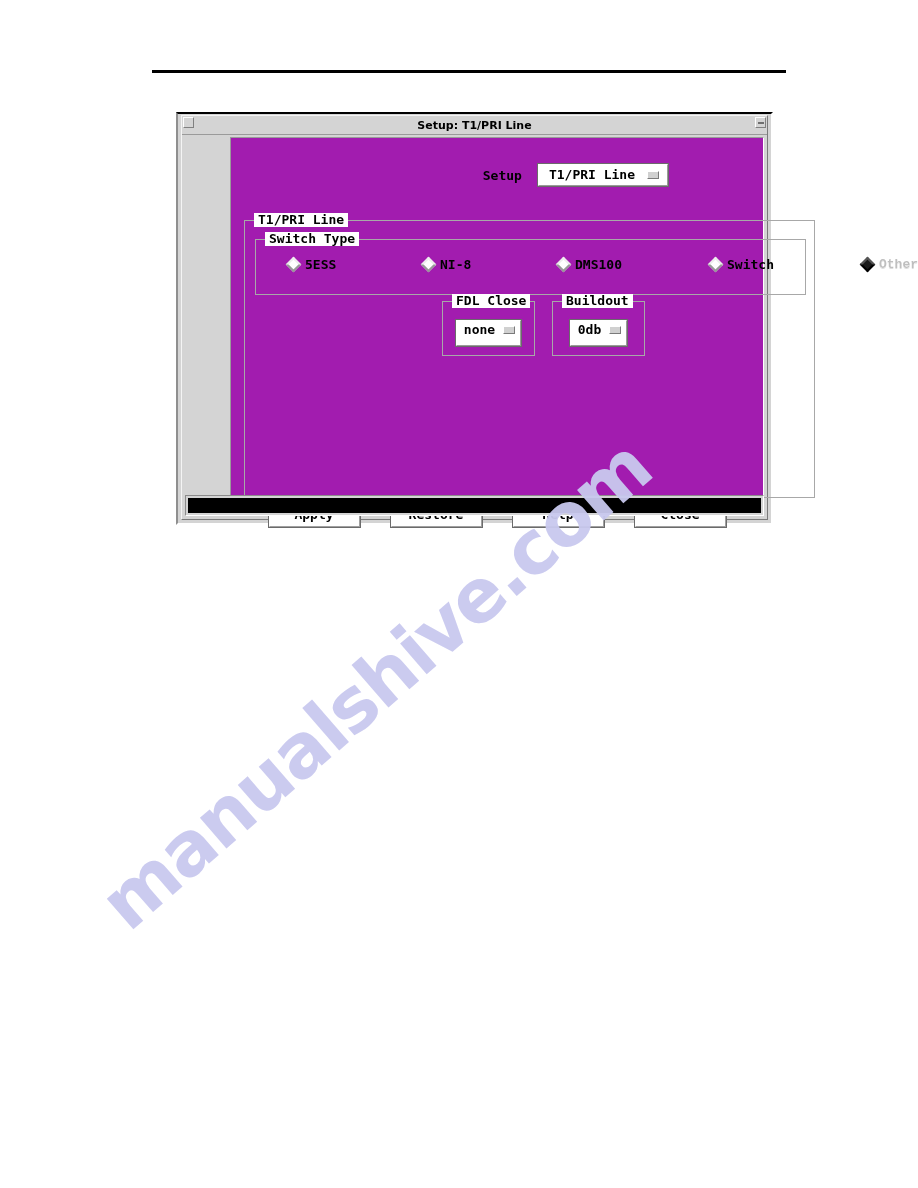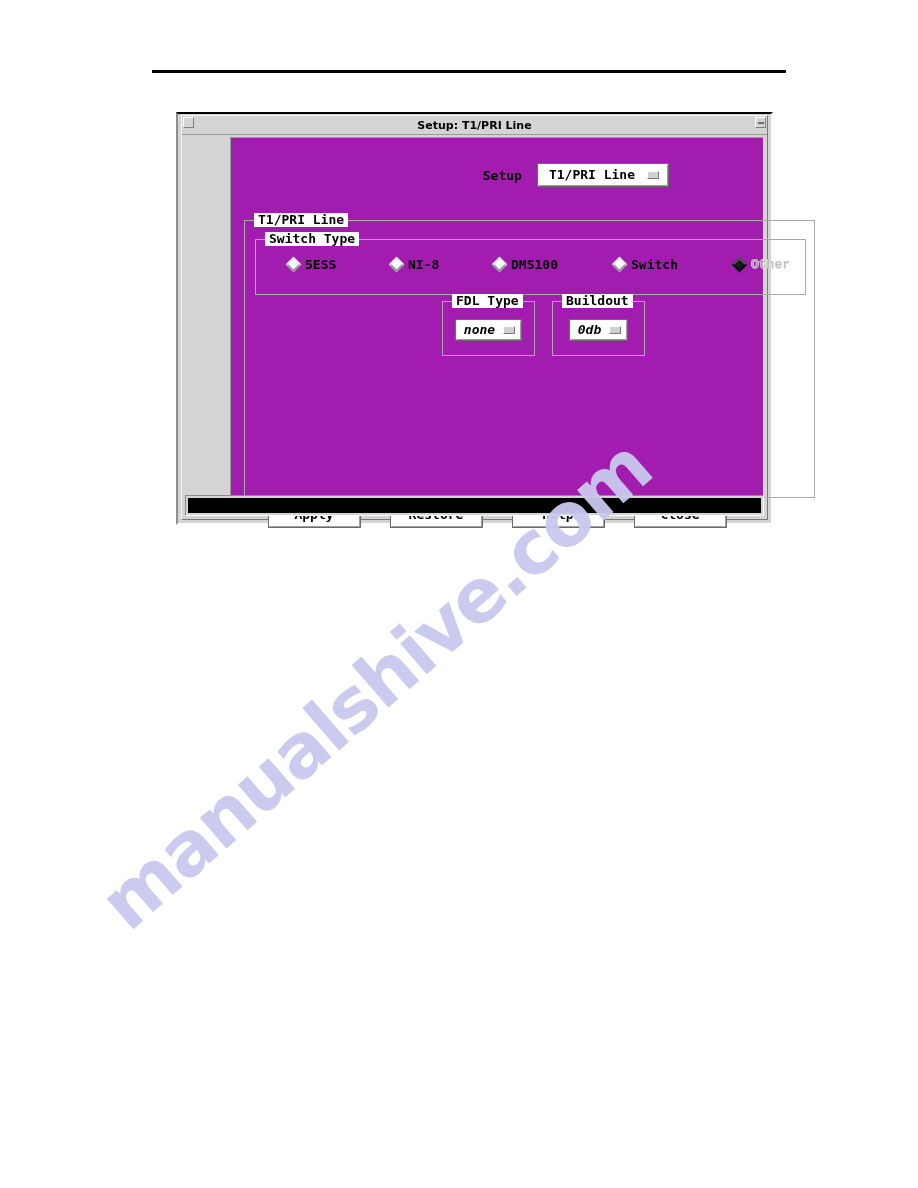--- a/index.html
+++ b/index.html
@@ -224,20 +224,21 @@
   
   .radio-row {
     position: absolute;
     left: 0;
     top: 17px;
     width: 100%;
     display: flex;
     align-items: center;
     box-sizing: border-box;
     padding-left: 32px;
+    gap: 32px;
   }
   .radio-item {
     display: flex;
     align-items: center;
     gap: 6px;
     width: 103px;
     flex: none;
   }
   .radio-item.wide { width: 120px; }
   .diamond {
@@ -289,23 +290,22 @@
   }
   .small-om-wrap {
     position: absolute;
     left: 0;
     top: 18px;
     width: 100%;
     display: flex;
     justify-content: center;
   }
   .optionmenu.small {
-    padding: 1px 5px 2px 7px;
+    padding: 1px 5px 8px 7px;
     gap: 8px;
-    font-style: italic;
   }
   .optionmenu.small .optionmenu-text { font-size: 13px; }
 
   
   .button-row {
     position: absolute;
     left: 0;
     right: 0;
     top: 365px;
     display: flex;
@@ -409,21 +409,21 @@
               <span class="radio-label">Switch</span>
             </label>
             <label class="radio-item">
               <span class="diamond on"></span>
               <span class="radio-label dimmed">Other</span>
             </label>
           </div>
         </div>
 
         <div class="frame" id="frame-fdl">
-          <div class="frame-title">FDL Type</div>
+          <div class="frame-title">FDL Close</div>
           <div class="small-om-wrap">
             <div class="optionmenu small">
               <span class="optionmenu-text">none</span>
               <span class="om-indicator"></span>
             </div>
           </div>
         </div>
 
         <div class="frame" id="frame-buildout">
           <div class="frame-title">Buildout</div>

